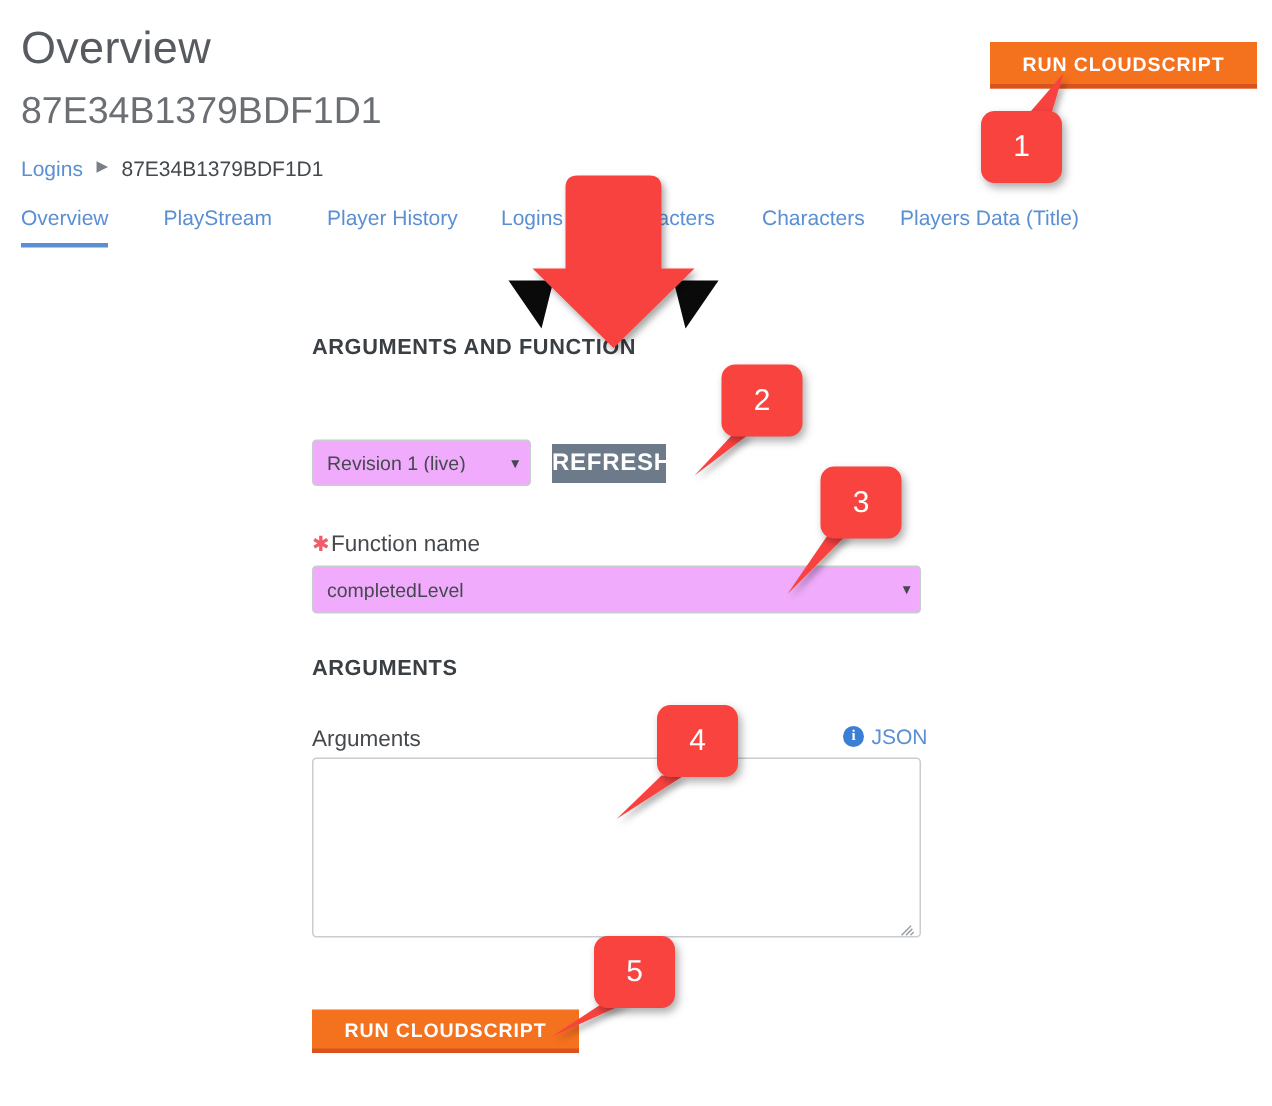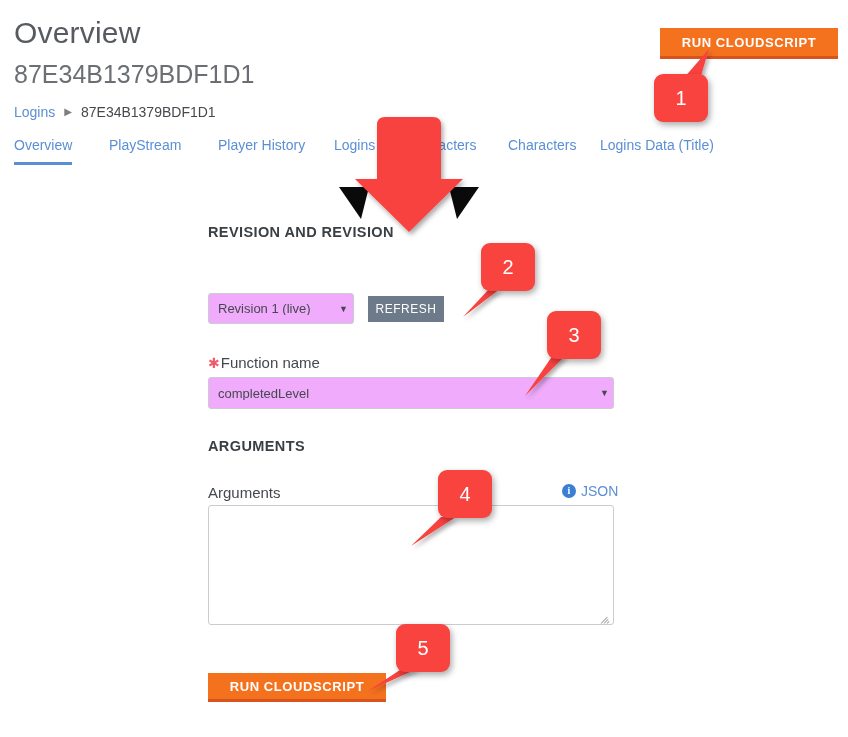--- a/index.html
+++ b/index.html
@@ -159,22 +159,22 @@
   #caret-function { left: 600px; top: 389px; }
 
   
   .refresh-btn {
     position: absolute;
     left: 368px; top: 296px;
     width: 76px; height: 26px;
     background: #6c7a89;
     border: none;
     color: #ffffff;
-    font-size: 12px;
-    font-weight: normal;
+    font-size: 16px;
+    font-weight: bold;
     letter-spacing: 0.5px;
     cursor: pointer;
     font-family: "Liberation Sans", sans-serif;
     padding: 0;
   }
 
   
   .json-link {
     position: absolute;
     left: 562px; top: 483px;
@@ -283,24 +283,24 @@
     <span class="crumb-current">87E34B1379BDF1D1</span>
   </div>
 
   <div class="tabs">
     <div class="tab active" style="left:0px;">Overview</div>
     <div class="tab" style="left:95px;">PlayStream</div>
     <div class="tab" style="left:204px;">Player History</div>
     <div class="tab" style="left:320px;">Logins</div>
     <div class="tab" style="left:394px;">Characters</div>
     <div class="tab" style="left:494px;">Characters</div>
-    <div class="tab" style="left:586px;">Logins Data (Title)</div>
-  </div>
-
-  <div class="section-head" id="sec-revision">REVISION AND REVISION</div>
+    <div class="tab" style="left:586px;">Players Data (Title)</div>
+  </div>
+
+  <div class="section-head" id="sec-revision">ARGUMENTS AND FUNCTION</div>
 
   <div class="field-label" id="lbl-revision">
     <span class="req-star">✱</span><span>Revision</span>
   </div>
 
   <select class="sel" id="sel-revision">
     <option>Revision 1 (live)</option>
   </select>
   <span class="sel-caret" id="caret-revision">▼</span>
 

